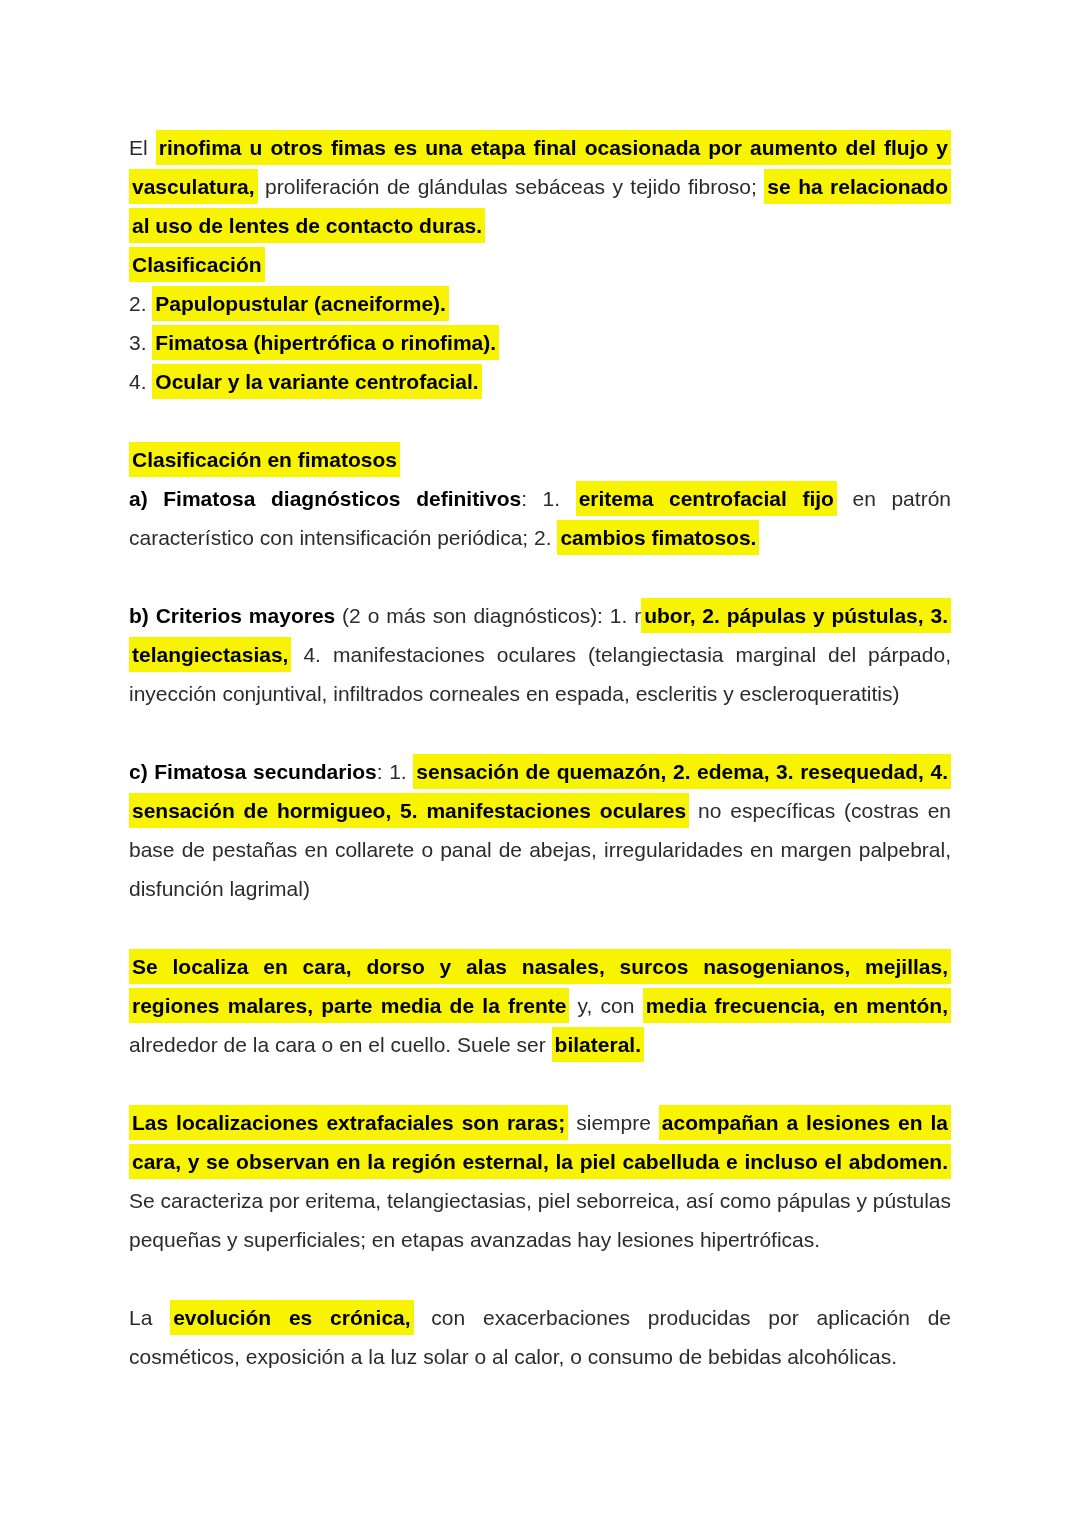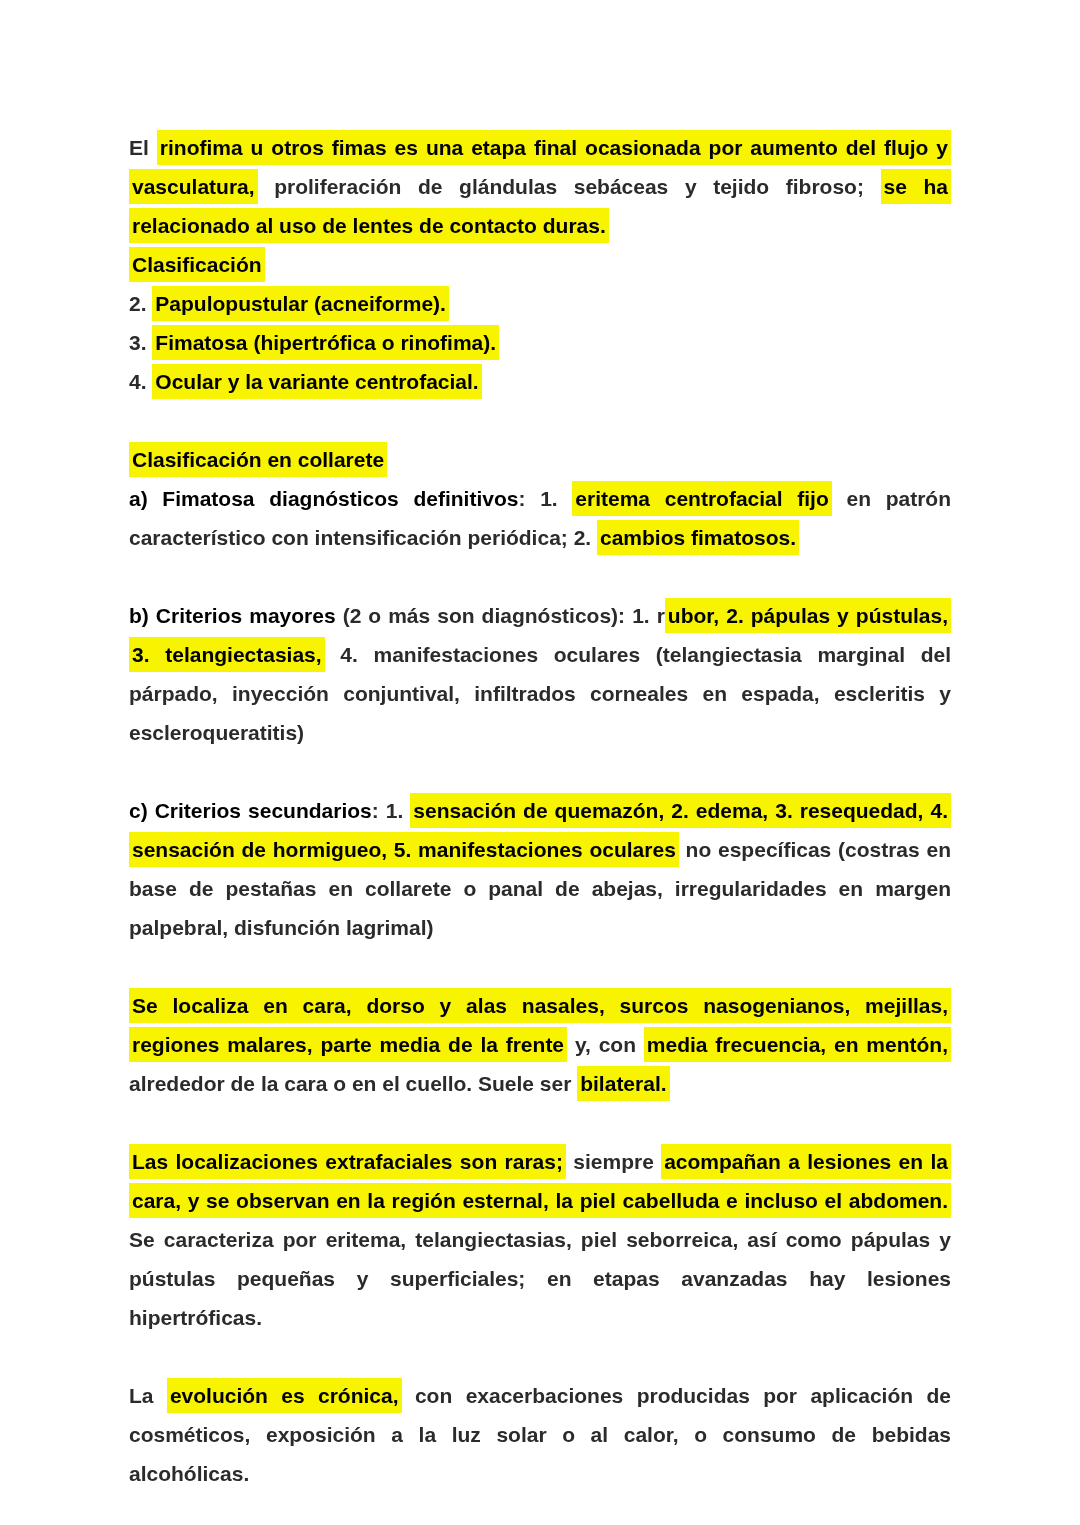--- a/index.html
+++ b/index.html
@@ -31,21 +31,21 @@
     margin:0;
   }
   p.justify{
     text-align:justify;
   }
   p.mt{
     margin-top:39px;
   }
   .t{ 
     color:var(--ink);
-    font-weight:700;
+    font-weight:400;
   }
   .b{ 
     color:var(--bold-ink);
     font-weight:700;
   }
   .hl{ 
     color:var(--bold-ink);
     font-weight:700;
     background:var(--hl);
     padding:6px 3px;
@@ -63,27 +63,27 @@
 
     <p class="para"><span class="hl">Clasificación</span></p>
 
 
     <p class="para"><span class="t">2. </span><span class="hl">Papulopustular (acneiforme).</span></p>
 
     <p class="para"><span class="t">3. </span><span class="hl">Fimatosa (hipertrófica o rinofima).</span></p>
 
     <p class="para"><span class="t">4. </span><span class="hl">Ocular y la variante centrofacial.</span></p>
 
-    <p class="para mt"><span class="hl">Clasificación en collarete</span></p>
+    <p class="para mt"><span class="hl">Clasificación en fimatosos</span></p>
 
     <p class="para justify"><span class="b">a) Fimatosa diagnósticos definitivos</span><span class="t">: 1. </span><span class="hl">eritema centrofacial fijo</span><span class="t"> en patrón característico con intensificación periódica; 2. </span><span class="hl">cambios fimatosos.</span></p>
 
     <p class="para justify mt"><span class="b">b) Criterios mayores</span><span class="t"> (2 o más son diagnósticos): 1. r</span><span class="hl">ubor, 2. pápulas y pústulas, 3. telangiectasias,</span><span class="t"> 4. manifestaciones oculares (telangiectasia marginal del párpado, inyección conjuntival, infiltrados corneales en espada, escleritis y escleroqueratitis)</span></p>
 
-    <p class="para justify mt"><span class="b">c) Criterios secundarios</span><span class="t">: 1. </span><span class="hl">sensación de quemazón, 2. edema, 3. resequedad, 4. sensación de hormigueo, 5. manifestaciones oculares</span><span class="t"> no específicas (costras en base de pestañas en collarete o panal de abejas, irregularidades en margen palpebral, disfunción lagrimal)</span></p>
+    <p class="para justify mt"><span class="b">c) Fimatosa secundarios</span><span class="t">: 1. </span><span class="hl">sensación de quemazón, 2. edema, 3. resequedad, 4. sensación de hormigueo, 5. manifestaciones oculares</span><span class="t"> no específicas (costras en base de pestañas en collarete o panal de abejas, irregularidades en margen palpebral, disfunción lagrimal)</span></p>
 
     <p class="para justify mt"><span class="hl">Se localiza en cara, dorso y alas nasales, surcos nasogenianos, mejillas, regiones malares, parte media de la frente</span><span class="t"> y, con </span><span class="hl">media frecuencia, en mentón,</span><span class="t"> alrededor de la cara o en el cuello. Suele ser </span><span class="hl">bilateral.</span></p>
 
     <p class="para justify mt"><span class="hl">Las localizaciones extrafaciales son raras;</span><span class="t"> siempre </span><span class="hl">acompañan a lesiones en la cara, y se observan en la región esternal, la piel cabelluda e incluso el abdomen.</span><span class="t"> Se caracteriza por eritema, telangiectasias, piel seborreica, así como pápulas y pústulas pequeñas y superficiales; en etapas avanzadas hay lesiones hipertróficas.</span></p>
 
     <p class="para justify mt"><span class="t">La </span><span class="hl">evolución es crónica,</span><span class="t"> con exacerbaciones producidas por aplicación de cosméticos, exposición a la luz solar o al calor, o consumo de bebidas alcohólicas.</span></p>
 
   </div>
 </div>
 

